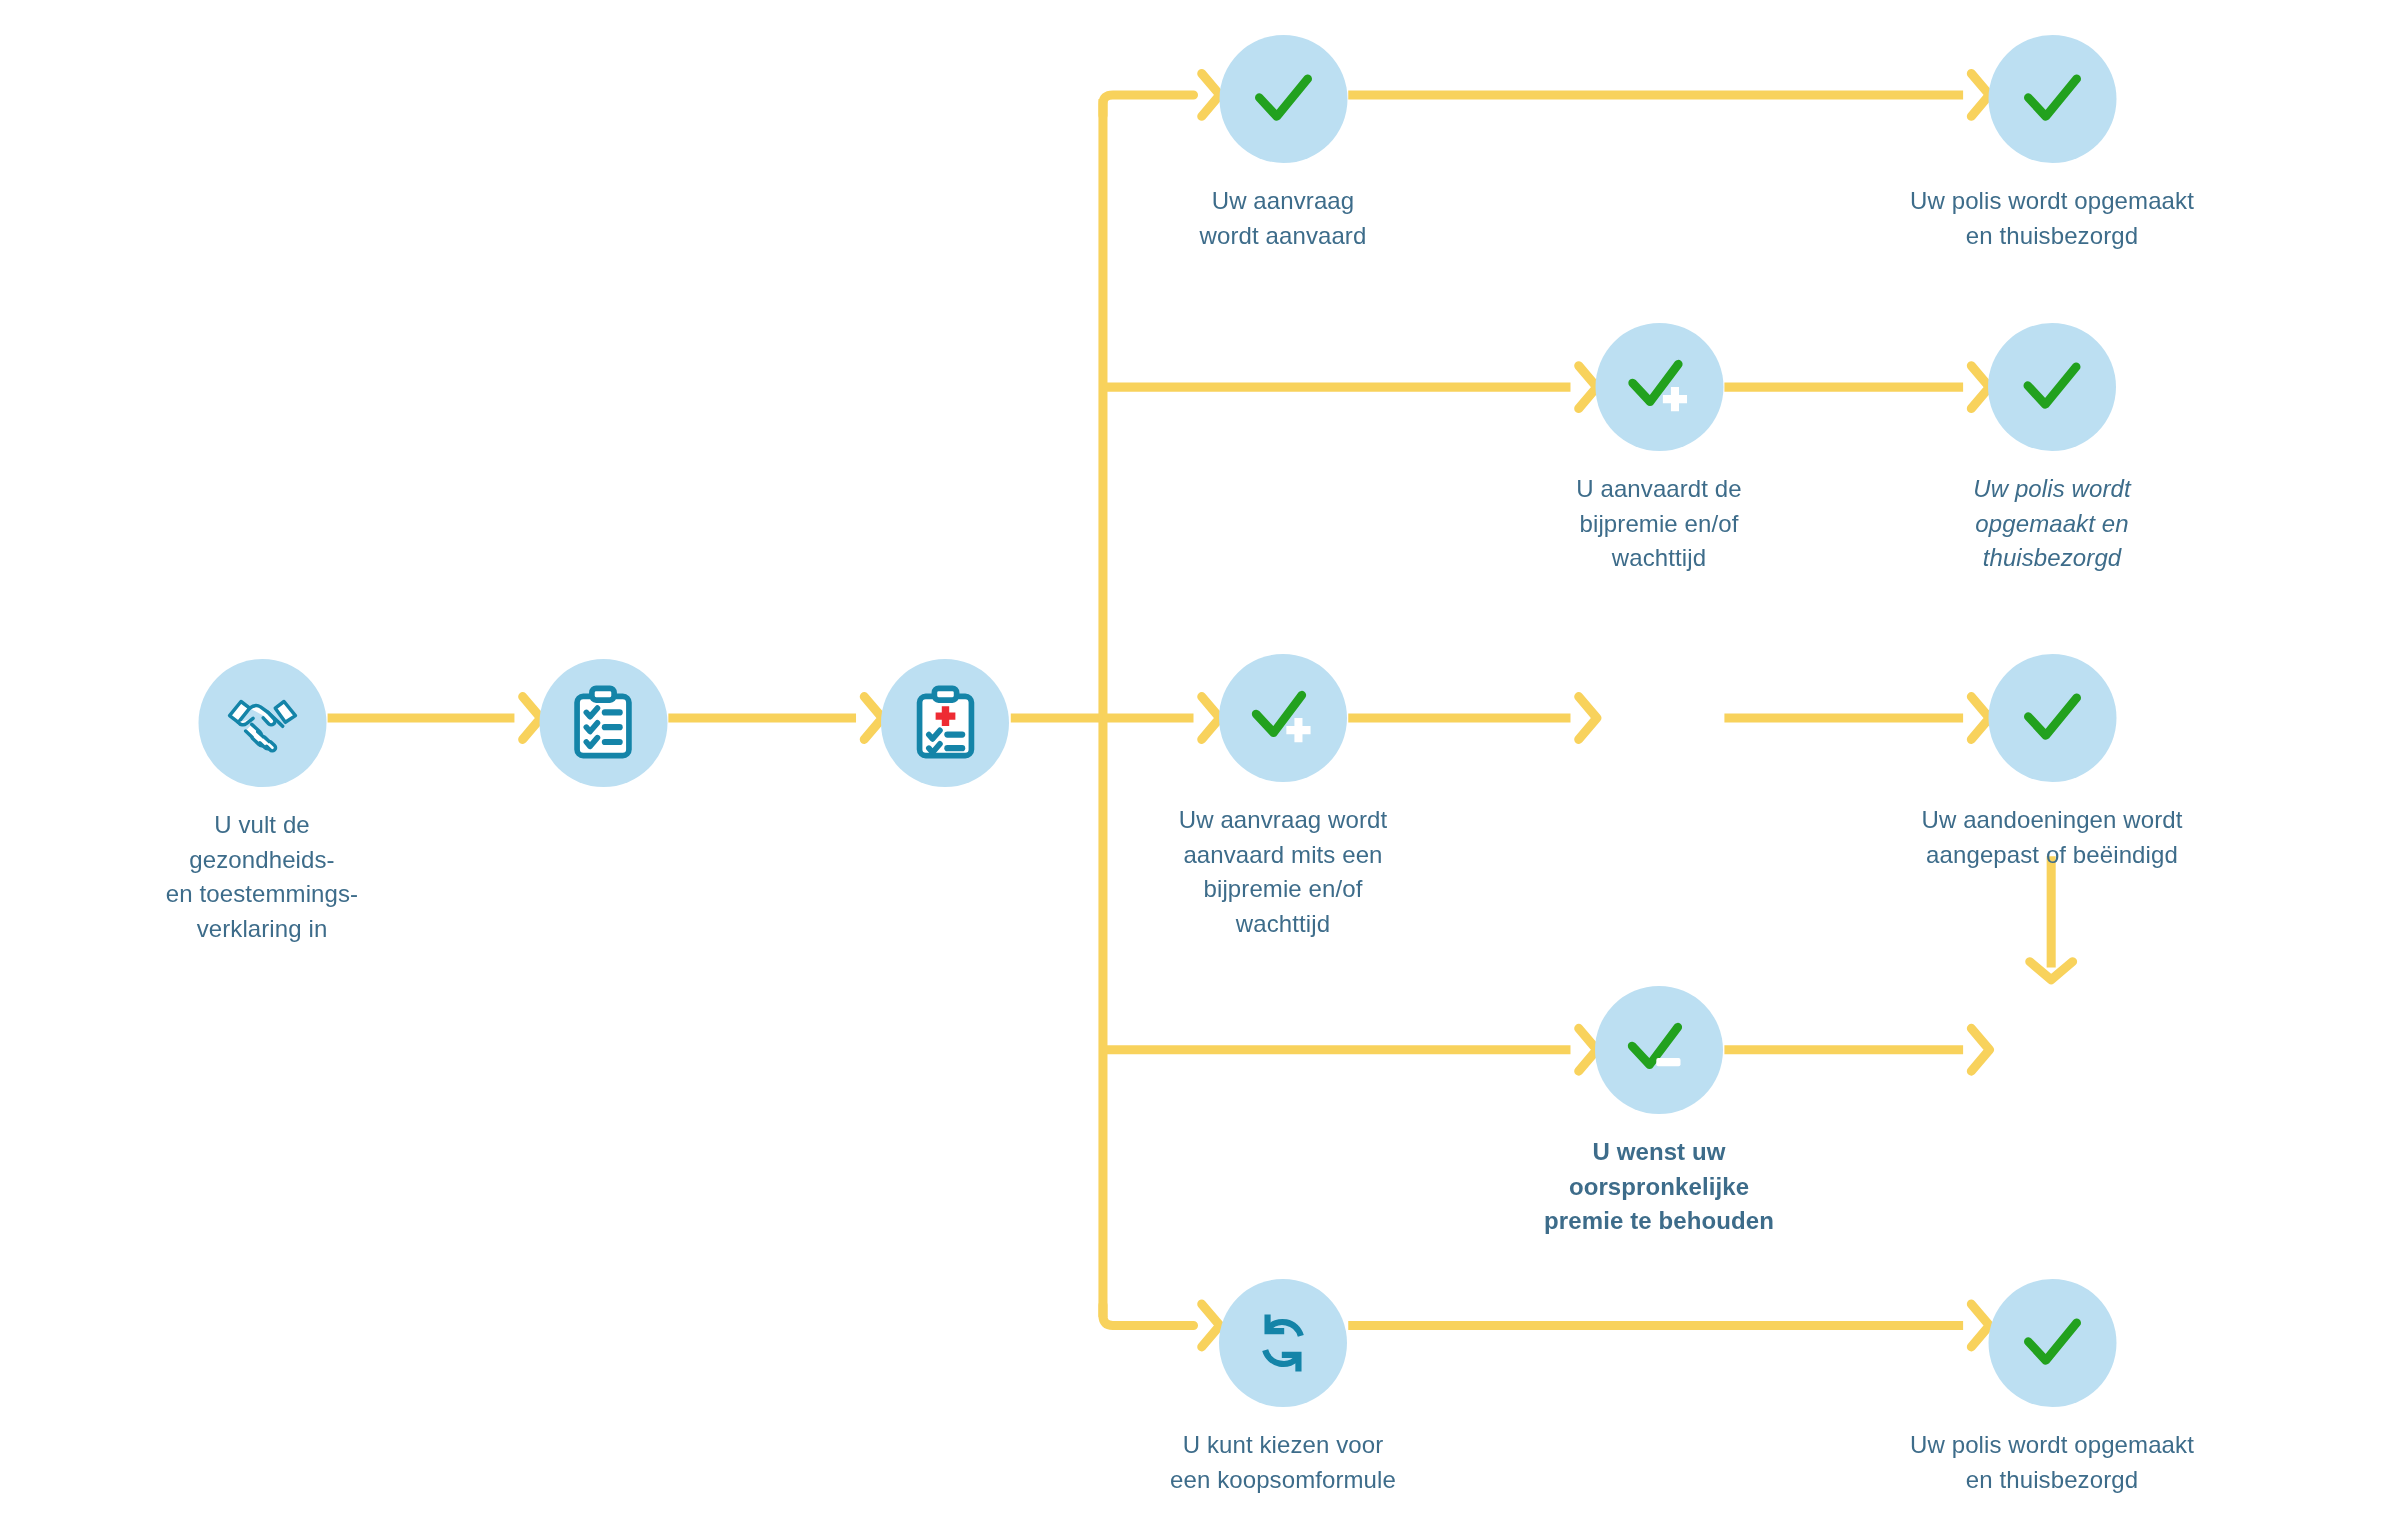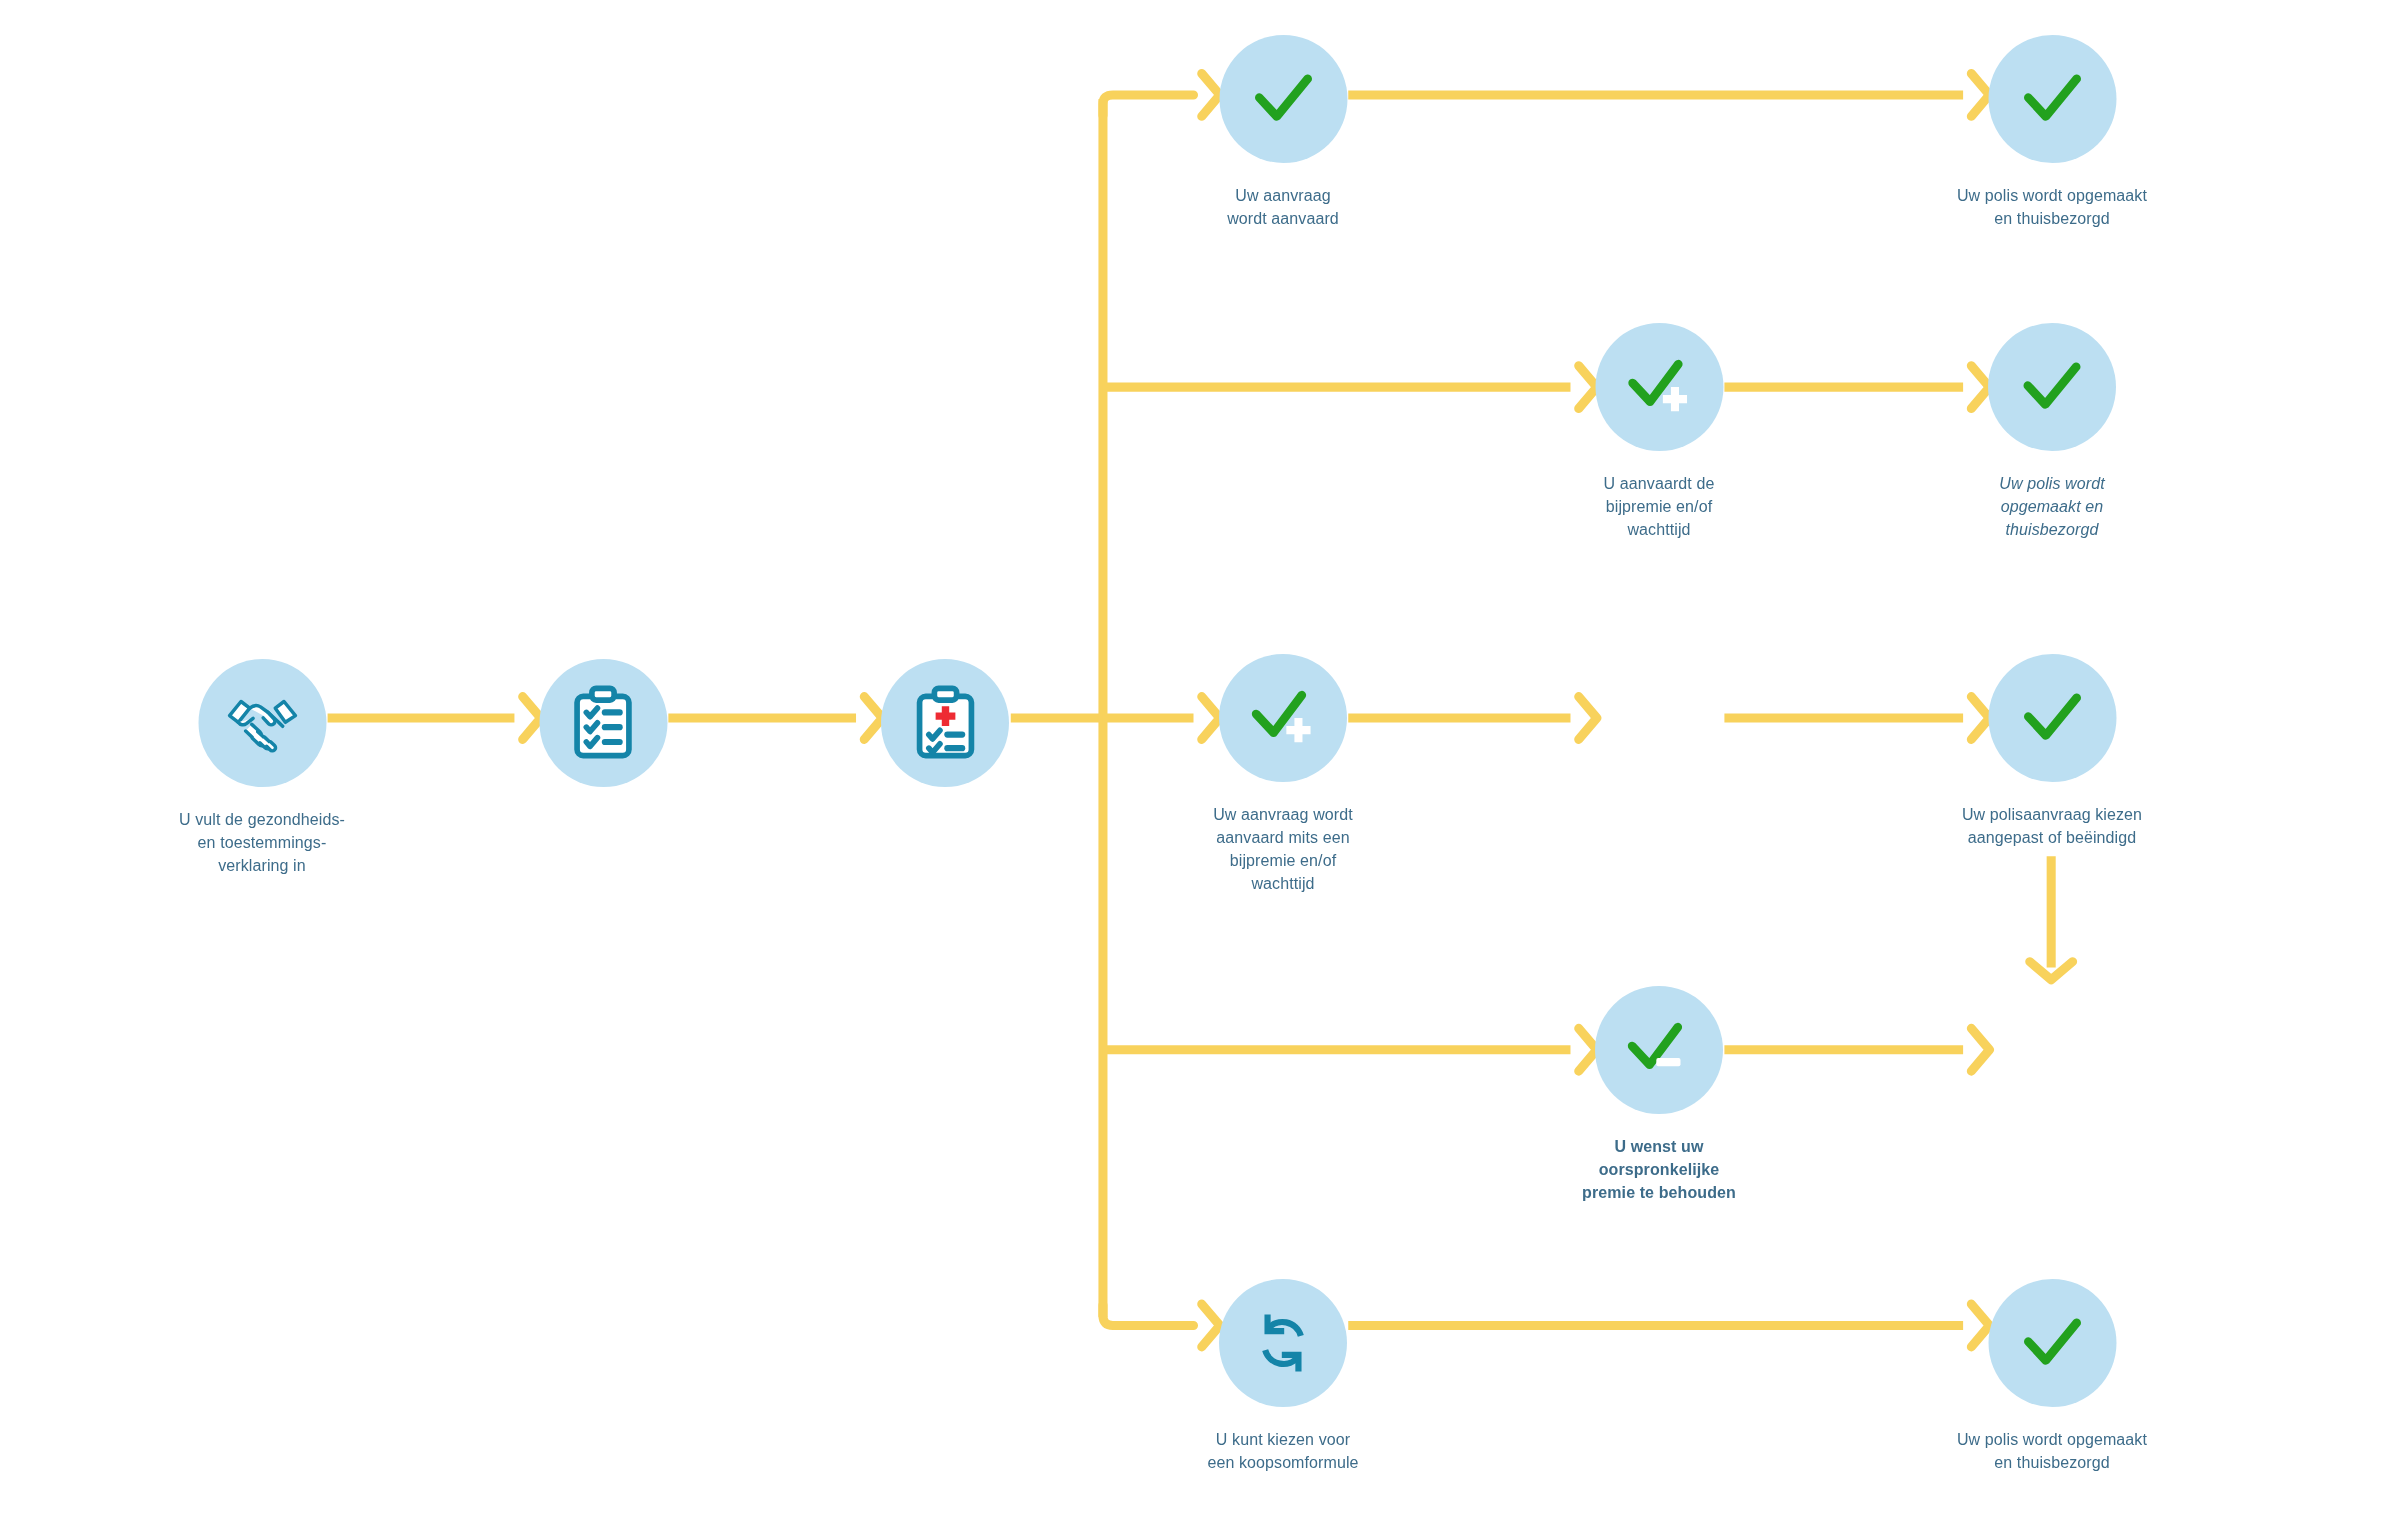--- a/index.html
+++ b/index.html
@@ -3,21 +3,21 @@
 <meta charset="utf-8">
 <style>
   html,body{margin:0;padding:0;background:#ffffff;}
   body{width:2401px;height:1534px;font-family:"Liberation Sans",sans-serif;}
   #stage{position:relative;width:2401px;height:1534px;overflow:hidden;background:#fff;}
   #wires{position:absolute;left:0;top:0;width:2401px;height:1534px;}
   .node{position:absolute;transform:translate(-50%,0);text-align:center;}
   .bubble{position:relative;width:128px;height:128px;border-radius:50%;
           background:#BCDFF2;margin:0 auto;display:flex;align-items:center;justify-content:center;}
   .bubble svg{display:block;}
-  .caption{margin-top:21.4px;font-size:16px;line-height:1.44;color:#3D6C8A;
+  .caption{margin-top:21.4px;font-size:24px;line-height:1.44;color:#3D6C8A;
            font-family:"Liberation Sans",sans-serif;white-space:pre-line;letter-spacing:0.1px;}
   .w-narrow{width:247px;}
   .w-mid{width:280px;}
   .w-wide{width:329px;}
   .w-xwide{width:477px;}
 </style>
 </head>
 <body>
 
 <div id="stage">
@@ -214,21 +214,21 @@
 opgemaakt en
 thuisbezorgd</div>
   </div>
 
   <div class="node w-xwide" style="left:2052px;top:654px;">
     <div class="bubble">
       <svg width="86" height="86" viewBox="0 0 64 64">
         <path d="M14 31 L27 45 L50 17" fill="none" stroke="#22A11E" stroke-width="6.4" stroke-linecap="round" stroke-linejoin="round"></path>
       </svg>
     </div>
-    <div class="caption">Uw polisaanvraag kiezen
+    <div class="caption">Uw aandoeningen wordt
 aangepast of beëindigd</div>
   </div>
 
 
   <div class="node w-xwide" style="left:2052px;top:1279px;">
     <div class="bubble">
       <svg width="86" height="86" viewBox="0 0 64 64">
         <path d="M14 31 L27 45 L50 17" fill="none" stroke="#22A11E" stroke-width="6.4" stroke-linecap="round" stroke-linejoin="round"></path>
       </svg>
     </div>

